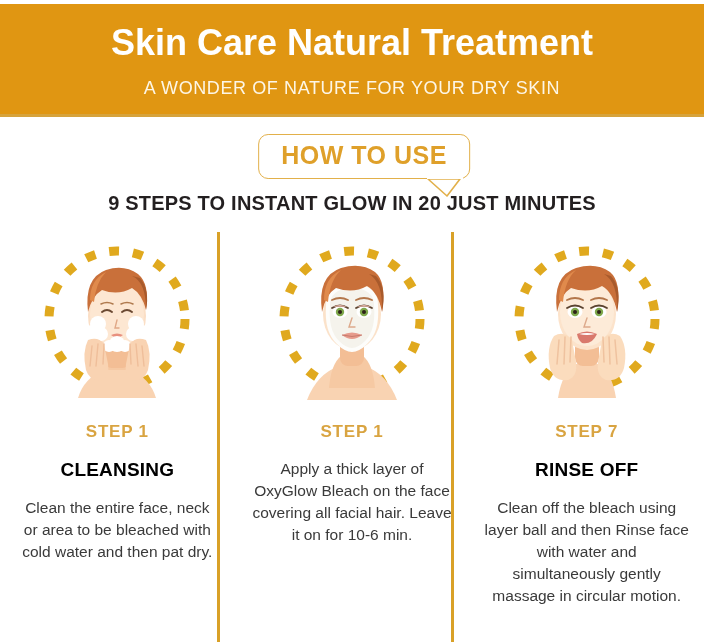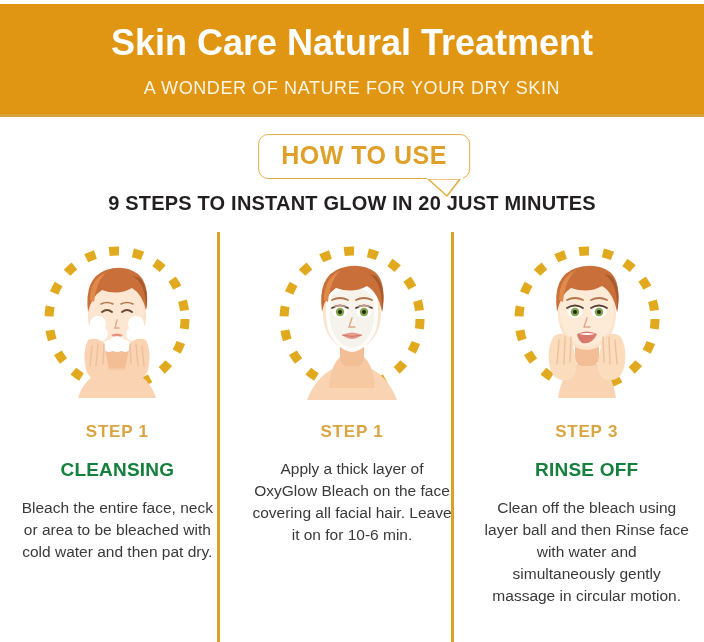--- a/index.html
+++ b/index.html
@@ -144,21 +144,21 @@
     margin-top: 20px;
     font-size: 17px;
     font-weight: bold;
     color: #D9A441;
     letter-spacing: 0.8px;
   }
   .step-title {
     margin-top: 17px;
     font-size: 19px;
     font-weight: bold;
-    color: #15803d;
+    color: #000000;
     letter-spacing: 0.2px;
   }
   .step-body {
     margin-top: 16px;
     font-size: 15.5px;
     font-weight: normal;
     color: #3A3A3A;
     line-height: 1.42;
     text-align: center;
     max-width: 200px;
@@ -234,21 +234,21 @@
           </g>
 
           <path d="M56 100 Q50 112 54 130 Q58 142 70 140 Q78 136 76 124 L72 104 Q66 96 56 100 Z" fill="#F9D3B2"></path>
           <path d="M114 100 Q120 112 116 130 Q112 142 100 140 Q92 136 94 124 L98 104 Q104 96 114 100 Z" fill="#F9D3B2"></path>
           <path d="M60 106 L58 126 M66 104 L64 126 M72 104 L71 124" stroke="#EFBE9A" stroke-width="1.4" fill="none" stroke-linecap="round"></path>
           <path d="M110 106 L112 126 M104 104 L106 126 M98 104 L99 124" stroke="#EFBE9A" stroke-width="1.4" fill="none" stroke-linecap="round"></path>
         </svg>
       </div>
       <div class="step-label">STEP 1</div>
       <div class="step-title">CLEANSING</div>
-      <div class="step-body">Bleach the entire face, neck or area to be bleached with cold water and then pat dry.</div>
+      <div class="step-body">Clean the entire face, neck or area to be bleached with cold water and then pat dry.</div>
     </div>
 
     <div class="col col-2">
       <div class="illus">
         <svg viewBox="0 0 170 162" width="170" height="162">
           <g>
             <circle cx="85" cy="79" r="68" fill="none" stroke="#E0A91E" stroke-width="9" stroke-dasharray="10 14" stroke-linecap="butt"></circle>
           </g>
 
           <path d="M40 160 Q50 134 72 126 L98 126 Q120 134 130 160 Z" fill="#F9D3B2"></path>
@@ -322,19 +322,19 @@
 
           <path d="M75 94 Q85 89 95 94 Q90 105 80 103 Q76 100 75 94 Z" fill="#D9796C"></path>
           <path d="M77 94 Q85 92 93 94 Q85 96 77 94 Z" fill="#FFFFFF"></path>
 
           <path d="M52 96 Q44 108 48 128 Q52 142 66 140 Q76 136 74 122 L70 100 Q62 90 52 96 Z" fill="#FBDCBD"></path>
           <path d="M118 96 Q126 108 122 128 Q118 142 104 140 Q94 136 96 122 L100 100 Q108 90 118 96 Z" fill="#FBDCBD"></path>
           <path d="M57 100 L55 124 M63 97 L62 124 M69 97 L68 122" stroke="#EFC29F" stroke-width="1.5" fill="none" stroke-linecap="round"></path>
           <path d="M113 100 L115 124 M107 97 L108 124 M101 97 L102 122" stroke="#EFC29F" stroke-width="1.5" fill="none" stroke-linecap="round"></path>
         </svg>
       </div>
-      <div class="step-label">STEP 3</div>
+      <div class="step-label">STEP 7</div>
       <div class="step-title">RINSE OFF</div>
       <div class="step-body">Clean off the bleach using layer ball and then Rinse face with water and simultaneously gently massage in circular motion.</div>
     </div>
 
   </div>
 </div>
 
 </body></html>

